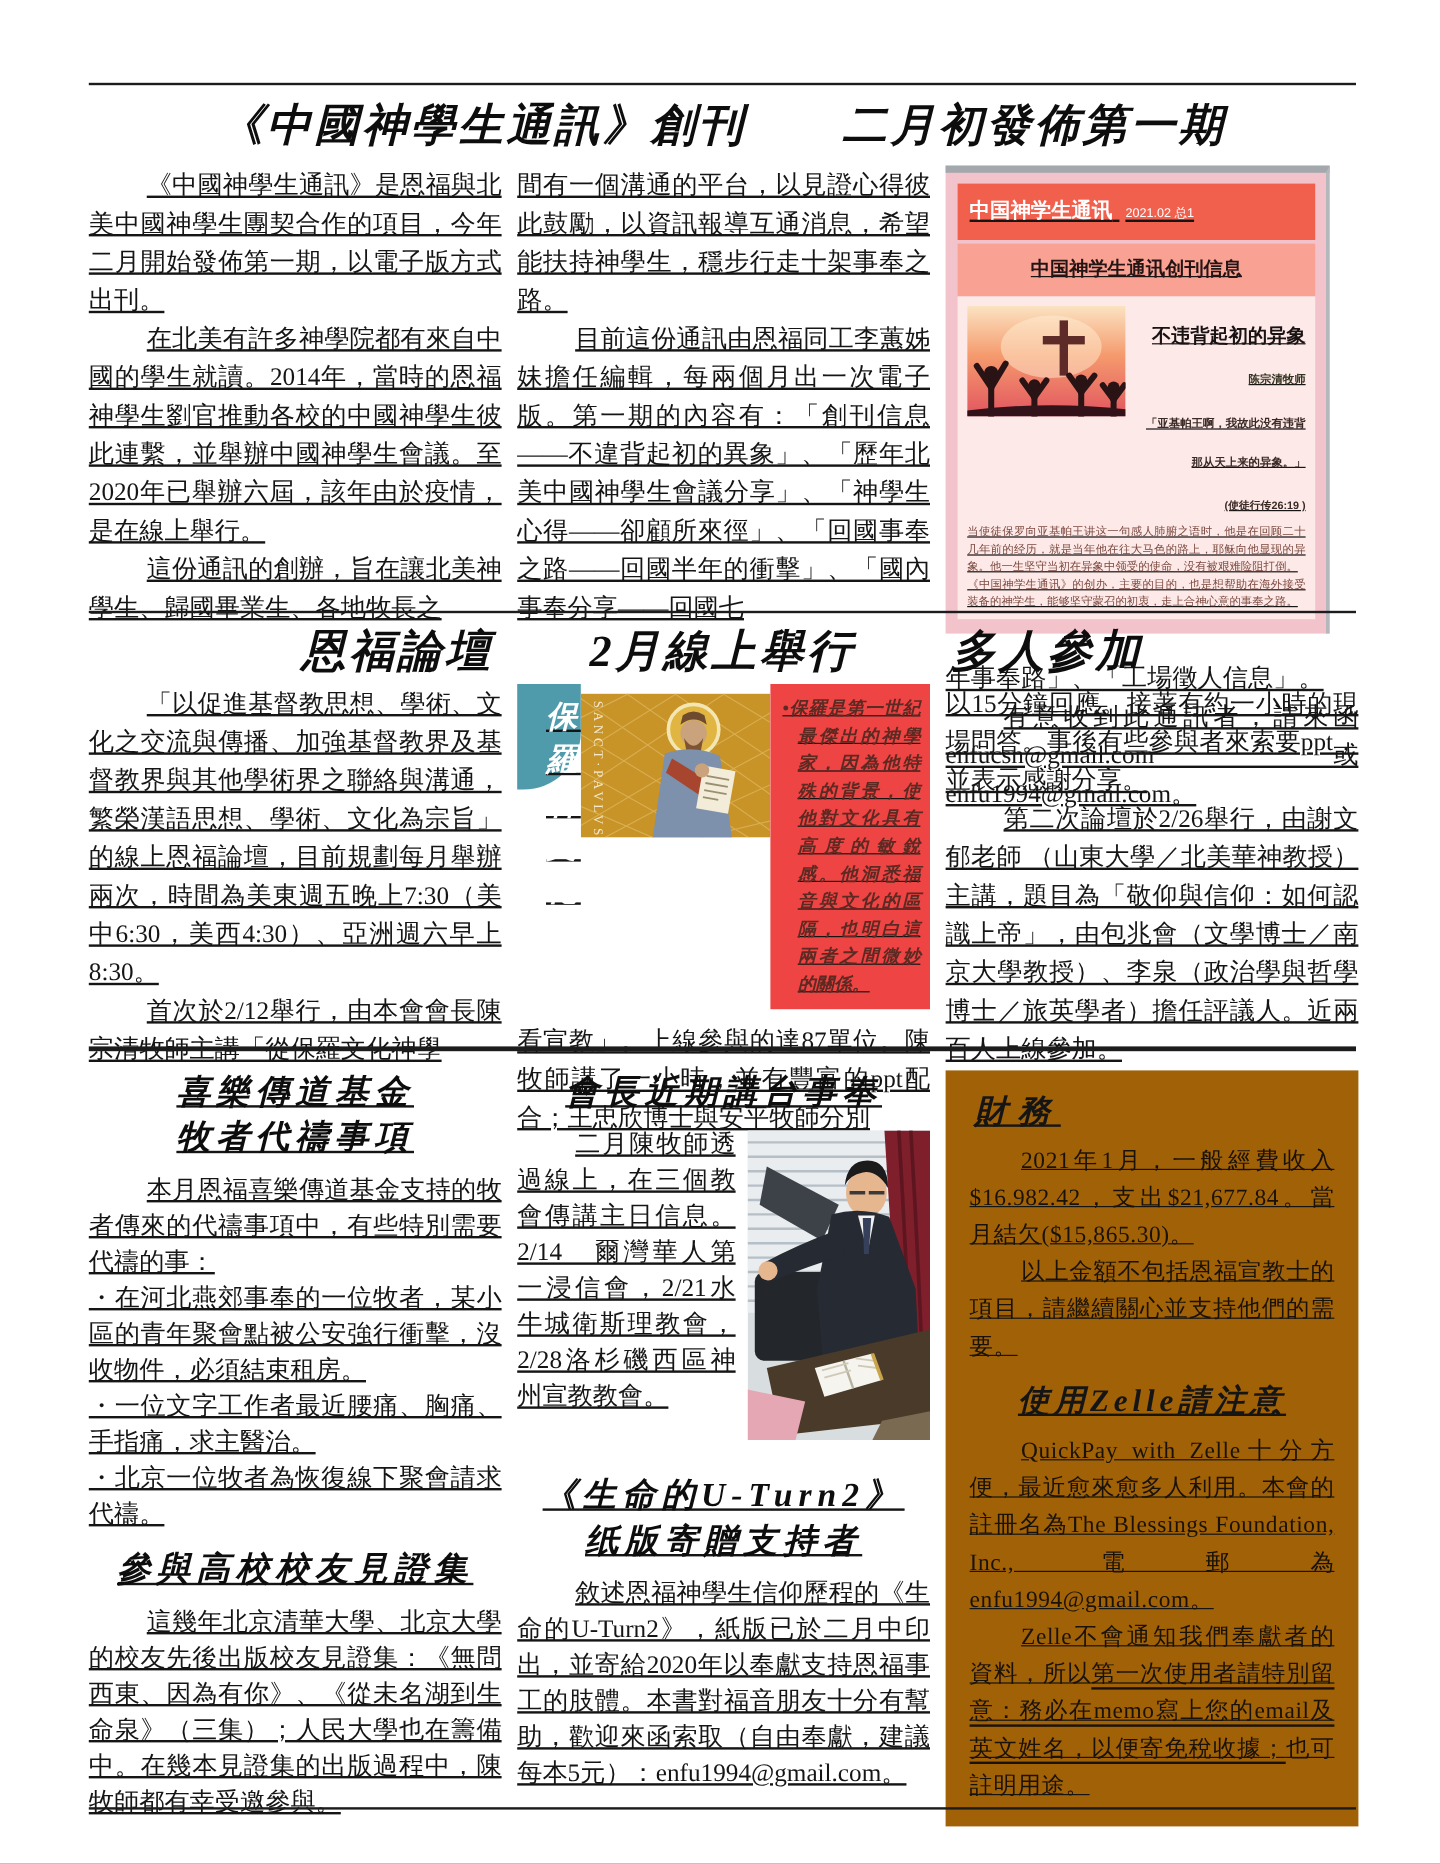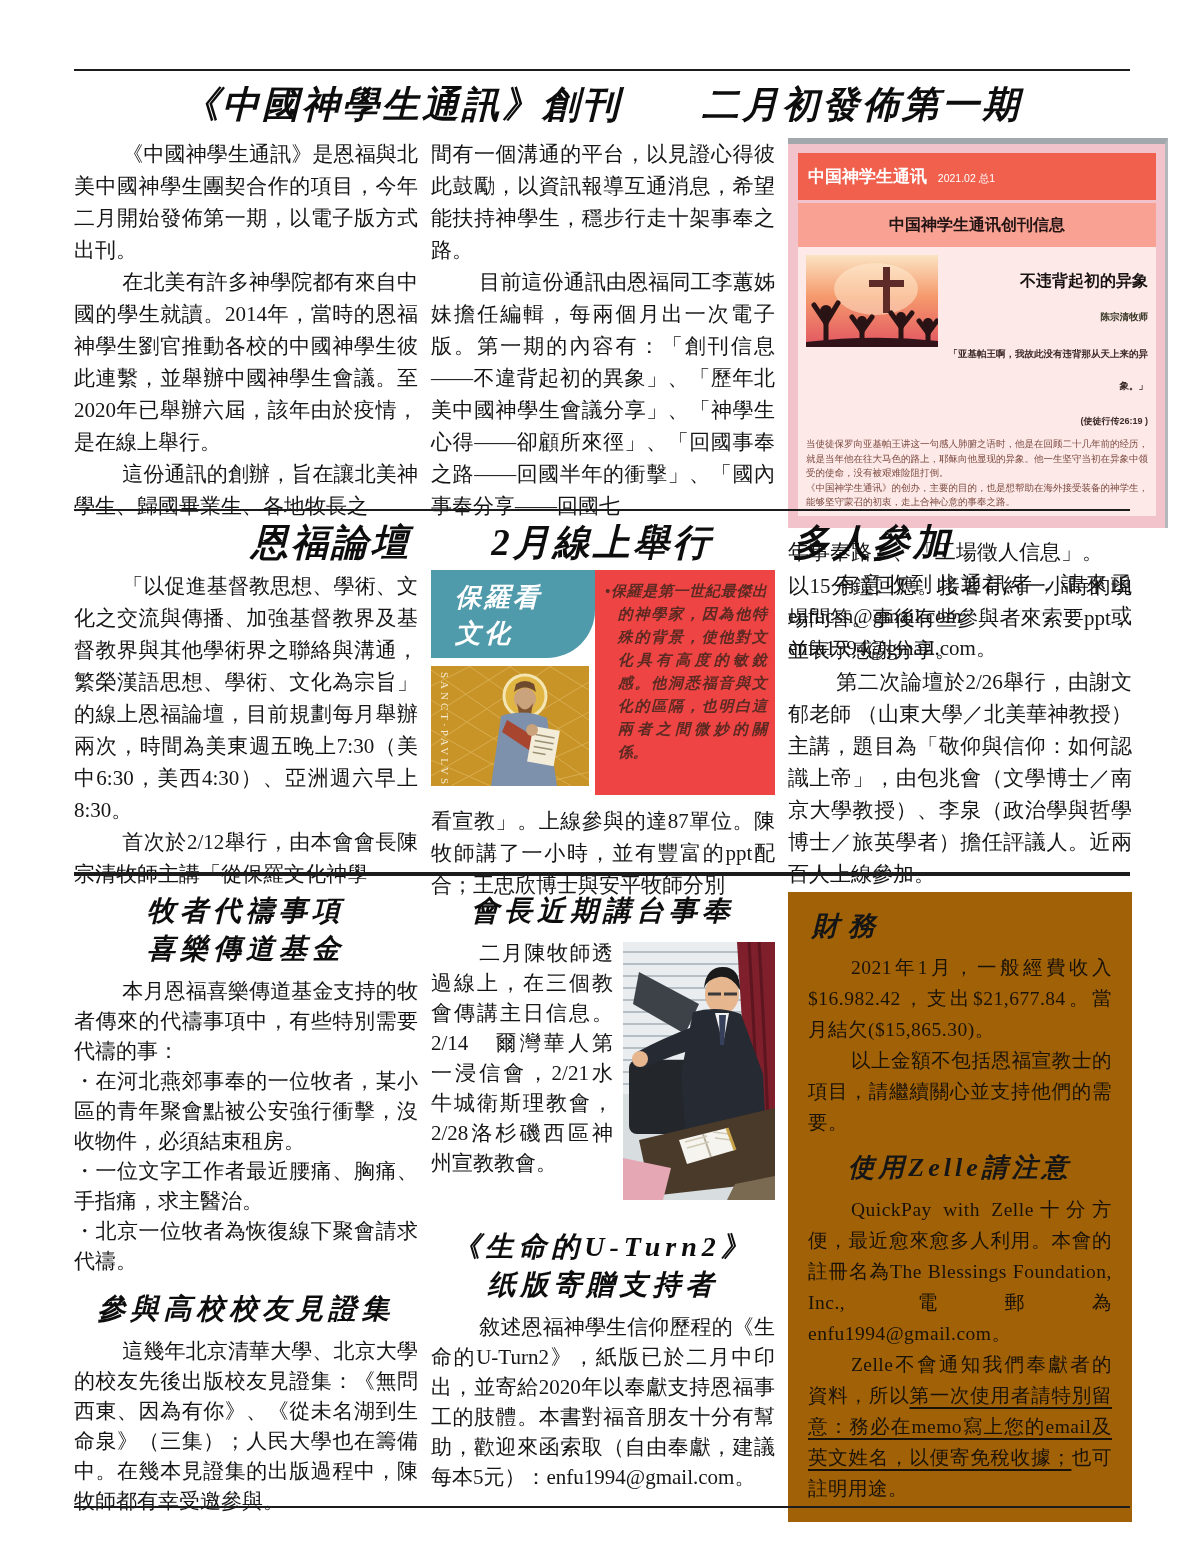--- a/index.html
+++ b/index.html
@@ -18,30 +18,30 @@
 
   .headline {
     position: absolute; left: 74px; width: 1056px;
     text-align: center;
     font-size: 37px; font-weight: 900; font-style: italic;
     letter-spacing: 3px;
     color: #0d0d0d;
   }
 
   .cols { position: absolute; left: 74px; width: 1056px; display: flex; gap: 13px; }
-  .col { width: 344px; flex: 0 0 344px; font-size: 21px; line-height: 32px; text-align: justify; }
+  .col { width: 344px; flex: 0 0 344px; font-size: 21px; line-height: 32px; text-align: justify; text-decoration: underline; }
   .col p { margin: 0; }
   .ind { text-indent: 2.3em; }
 
   
   .nl-frame {
-    width: 380px; background: #f3c3cb;
+    width: 320px; background: #f3c3cb;
     border-top: 6px solid #a3a8ad; border-right: 3px solid #b4b8bc;
     padding: 9px 9px 12px 10px;
-    margin-bottom: 8px;
+    margin-bottom: 21px;
   }
   .nl-mast {
     background: #f15f4d; color: #ffffff;
     padding: 6px 10px; font-family: "Liberation Sans", sans-serif;
   }
   .nl-mast .t { font-size: 17px; font-weight: bold; }
   .nl-mast .m { font-size: 10.5px; margin-left: 5px; }
   .nl-banner {
     background: #f9a294; color: #241414;
     margin-top: 3px; padding: 6px 4px;
@@ -57,21 +57,21 @@
   .nl-quote { font-size: 9.5px; font-weight: bold; margin-top: 5px; color: #3a2a26; }
   .nl-ref { font-size: 9px; font-weight: bold; margin-top: 3px; color: #3a2a26; }
   .nl-para {
     font-size: 9.5px; line-height: 14.5px; color: #7c4a41;
     margin-top: 7px; text-align: justify;
     font-family: "Liberation Sans", sans-serif;
   }
 
   
   .slide { width: 344px; display: flex; margin-bottom: 10px; background: #ffffff; }
-  .slide-left { flex: 0 0 164px; display: flex; flex-direction: column; }
+  .slide-left { flex: 0 0 164px; display: flex; }
   .slide-teal {
     background: #4f9bab; color: #ffffff;
     height: 88px; border-bottom-right-radius: 48px;
     padding: 10px 0 0 24px;
     font-size: 26px; line-height: 36px; font-weight: bold; font-style: italic;
     letter-spacing: 3px;
   }
   .slide-img { margin-top: 8px; }
   .slide-pink {
     flex: 1; background: #ef4444; color: #5c2a22;
@@ -242,22 +242,22 @@
       <p>以15分鐘回應。接著有約一小時的現場問答。事後有些參與者來索要ppt，並表示感謝分享。</p>
       <p class="ind">第二次論壇於2/26舉行，由謝文郁老師 （山東大學／北美華神教授）主講，題目為「敬仰與信仰：如何認識上帝」，由包兆會（文學博士／南京大學教授）、李泉（政治學與哲學博士／旅英學者）擔任評議人。近兩百人上線參加。</p>
     </div>
   </div>
 
   <div class="rule thick" style="top:872px"></div>
 
   <div class="cols" style="top:892px">
 
     <div class="col col3-body">
+      <div class="sub-head">喜樂傳道基金</div>
       <div class="sub-head">牧者代禱事項</div>
-      <div class="sub-head">喜樂傳道基金</div>
       <div class="sp8"></div>
       <p class="ind">本月恩福喜樂傳道基金支持的牧者傳來的代禱事項中，有些特別需要代禱的事：</p>
       <p>・在河北燕郊事奉的一位牧者，某小區的青年聚會點被公安強行衝擊，沒收物件，必須結束租房。</p>
       <p>・一位文字工作者最近腰痛、胸痛、手指痛，求主醫治。</p>
       <p>・北京一位牧者為恢復線下聚會請求代禱。</p>
       <div class="sub-head mid-head2">參與高校校友見證集</div>
       <div class="sp8"></div>
       <p class="ind">這幾年北京清華大學、北京大學的校友先後出版校友見證集：《無問西東、因為有你》、《從未名湖到生命泉》（三集）；人民大學也在籌備中。在幾本見證集的出版過程中，陳牧師都有幸受邀參與。</p>
     </div>
 

